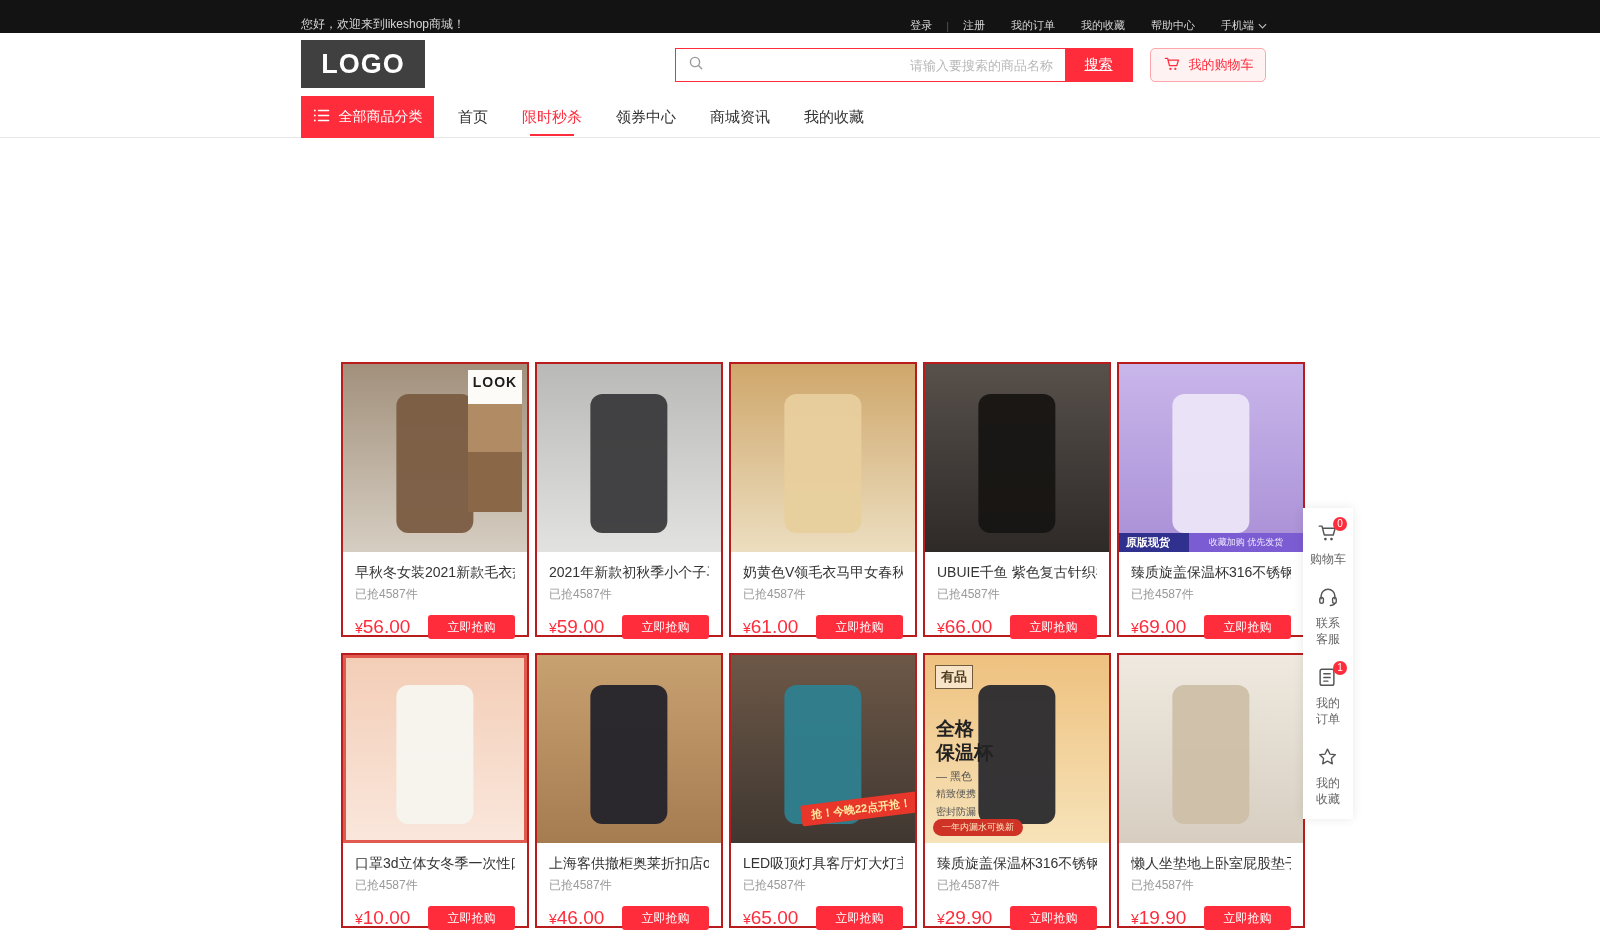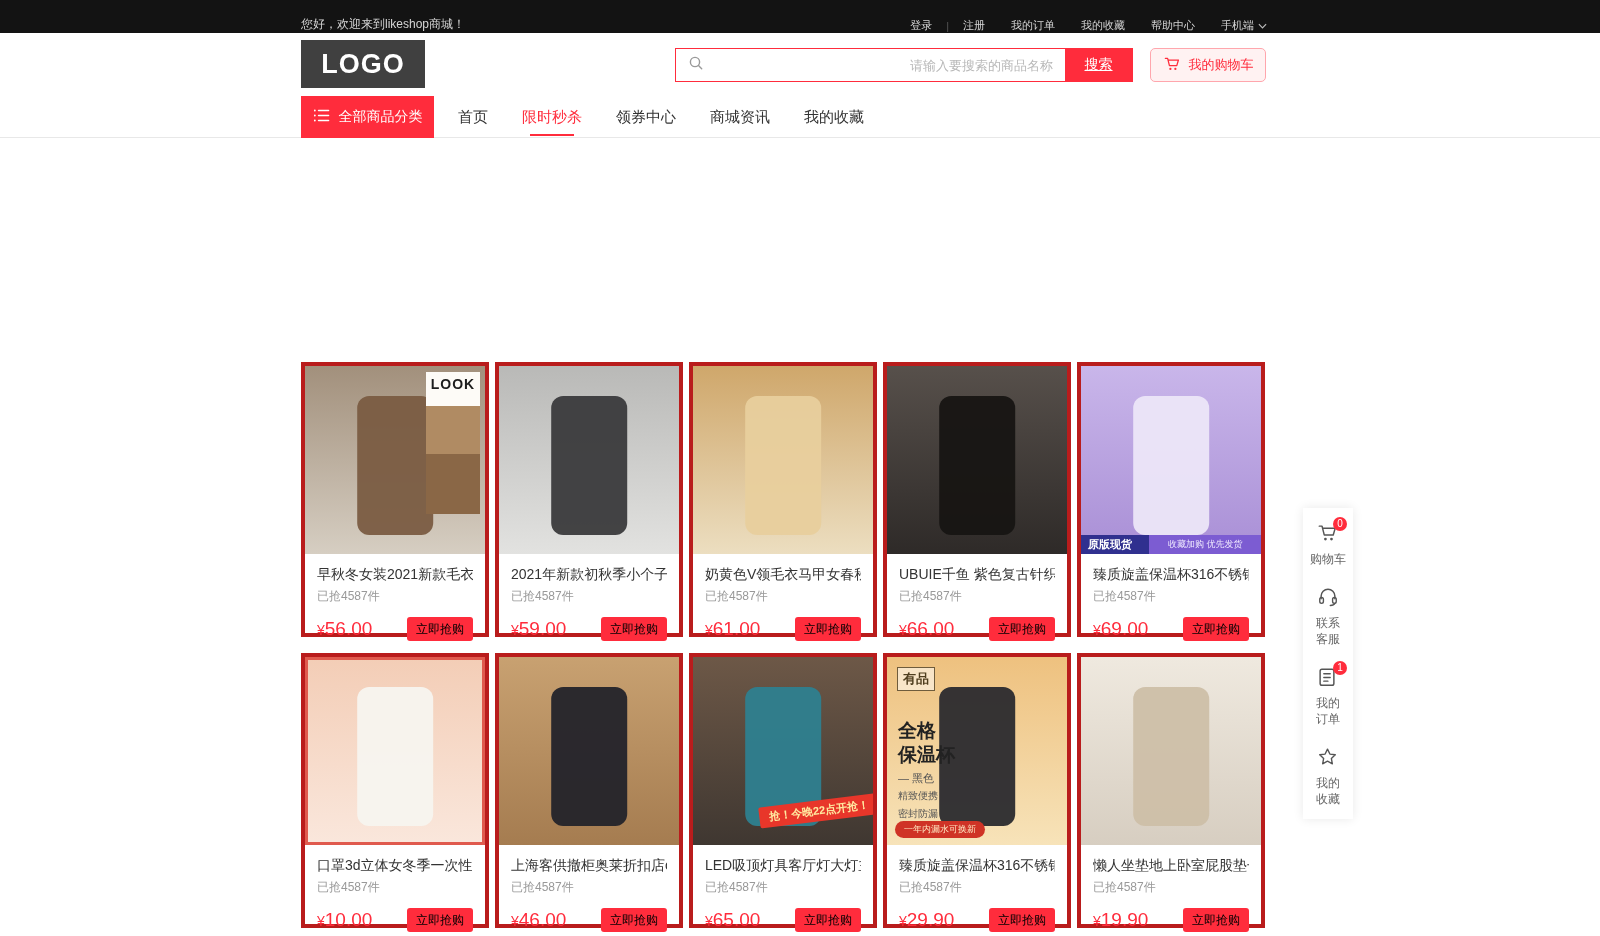--- a/index.html
+++ b/index.html
@@ -34,31 +34,31 @@
   .catbtn { position:absolute; left:301px; top:0; width:133px; height:42px; background:#ff2c3c; color:#fff;
     font-size:14px; display:flex; align-items:center; justify-content:center; gap:9px; cursor:pointer; }
   .navlinks { position:absolute; left:456px; top:0; height:42px; display:flex; align-items:center; gap:30px; }
   .nav-item { font-size:15px; color:#333; cursor:pointer; position:relative; padding:0 2px; }
   .nav-item.active { color:#ff2c3c; }
   .nav-item.active::after { content:""; position:absolute; left:15%; right:15%; bottom:-9px; height:2px; background:#ff2c3c; }
 
   
   .grid { position:absolute; left:301px; top:362px; width:966px; display:grid;
     grid-template-columns:repeat(5,188px); gap:16px 6px; }
-  .card { width:188px; height:275px; background:#fff; border:4px solid #b91c1c; cursor:pointer; }
+  .card { width:188px; height:275px; background:#fff; border:2px solid #b91c1c; cursor:pointer;margin-left:40px; }
   .pimg { position:relative; width:100%; height:188px; overflow:hidden; }
   .pfigure { position:absolute; left:50%; top:16%; width:42%; height:74%; transform:translateX(-50%); border-radius:12px; opacity:.95; }
   .pinfo { padding:10px 12px 0 12px; }
   .ptitle { font-size:14px; color:#333; line-height:20px; white-space:nowrap; overflow:hidden; }
   .psold { font-size:12px; color:#999; margin-top:4px; line-height:17px; }
   .prow { margin-top:12px; display:flex; align-items:center; justify-content:space-between; }
   .price { color:#ff2c3c; }
   .price .cur { font-size:14px; }
   .price .val { font-size:19px; }
-  .buybtn { width:66px; height:24px; line-height:24px; background:#ff2c3c; color:#000000;
+  .buybtn { width:87px; height:24px; line-height:24px; background:#ff2c3c; color:#ffffff;
     font-size:12px; border:none; border-radius:3px; cursor:pointer; font-family:inherit; }
 
   
   .ov-look { position:absolute; top:6px; right:5px; bottom:40px; width:54px; text-align:center;
     background:linear-gradient(180deg,#fdfbf7 0 24%, #b08b63 24% 58%, #8a6746 58% 100%);
     font-weight:bold; font-size:14px; color:#1d1d1d; padding-top:4px; letter-spacing:1px; }
   .ov-ribbonL { position:absolute; left:0; bottom:0; width:38%; height:19px; background:#30308f; color:#fff;
     font-size:11px; font-weight:bold; display:flex; align-items:center; padding-left:7px; }
   .ov-ribbonR { position:absolute; right:0; bottom:0; width:62%; height:19px; background:#7c5cd2; color:#f0eaff;
     font-size:9px; display:flex; align-items:center; justify-content:center; }

